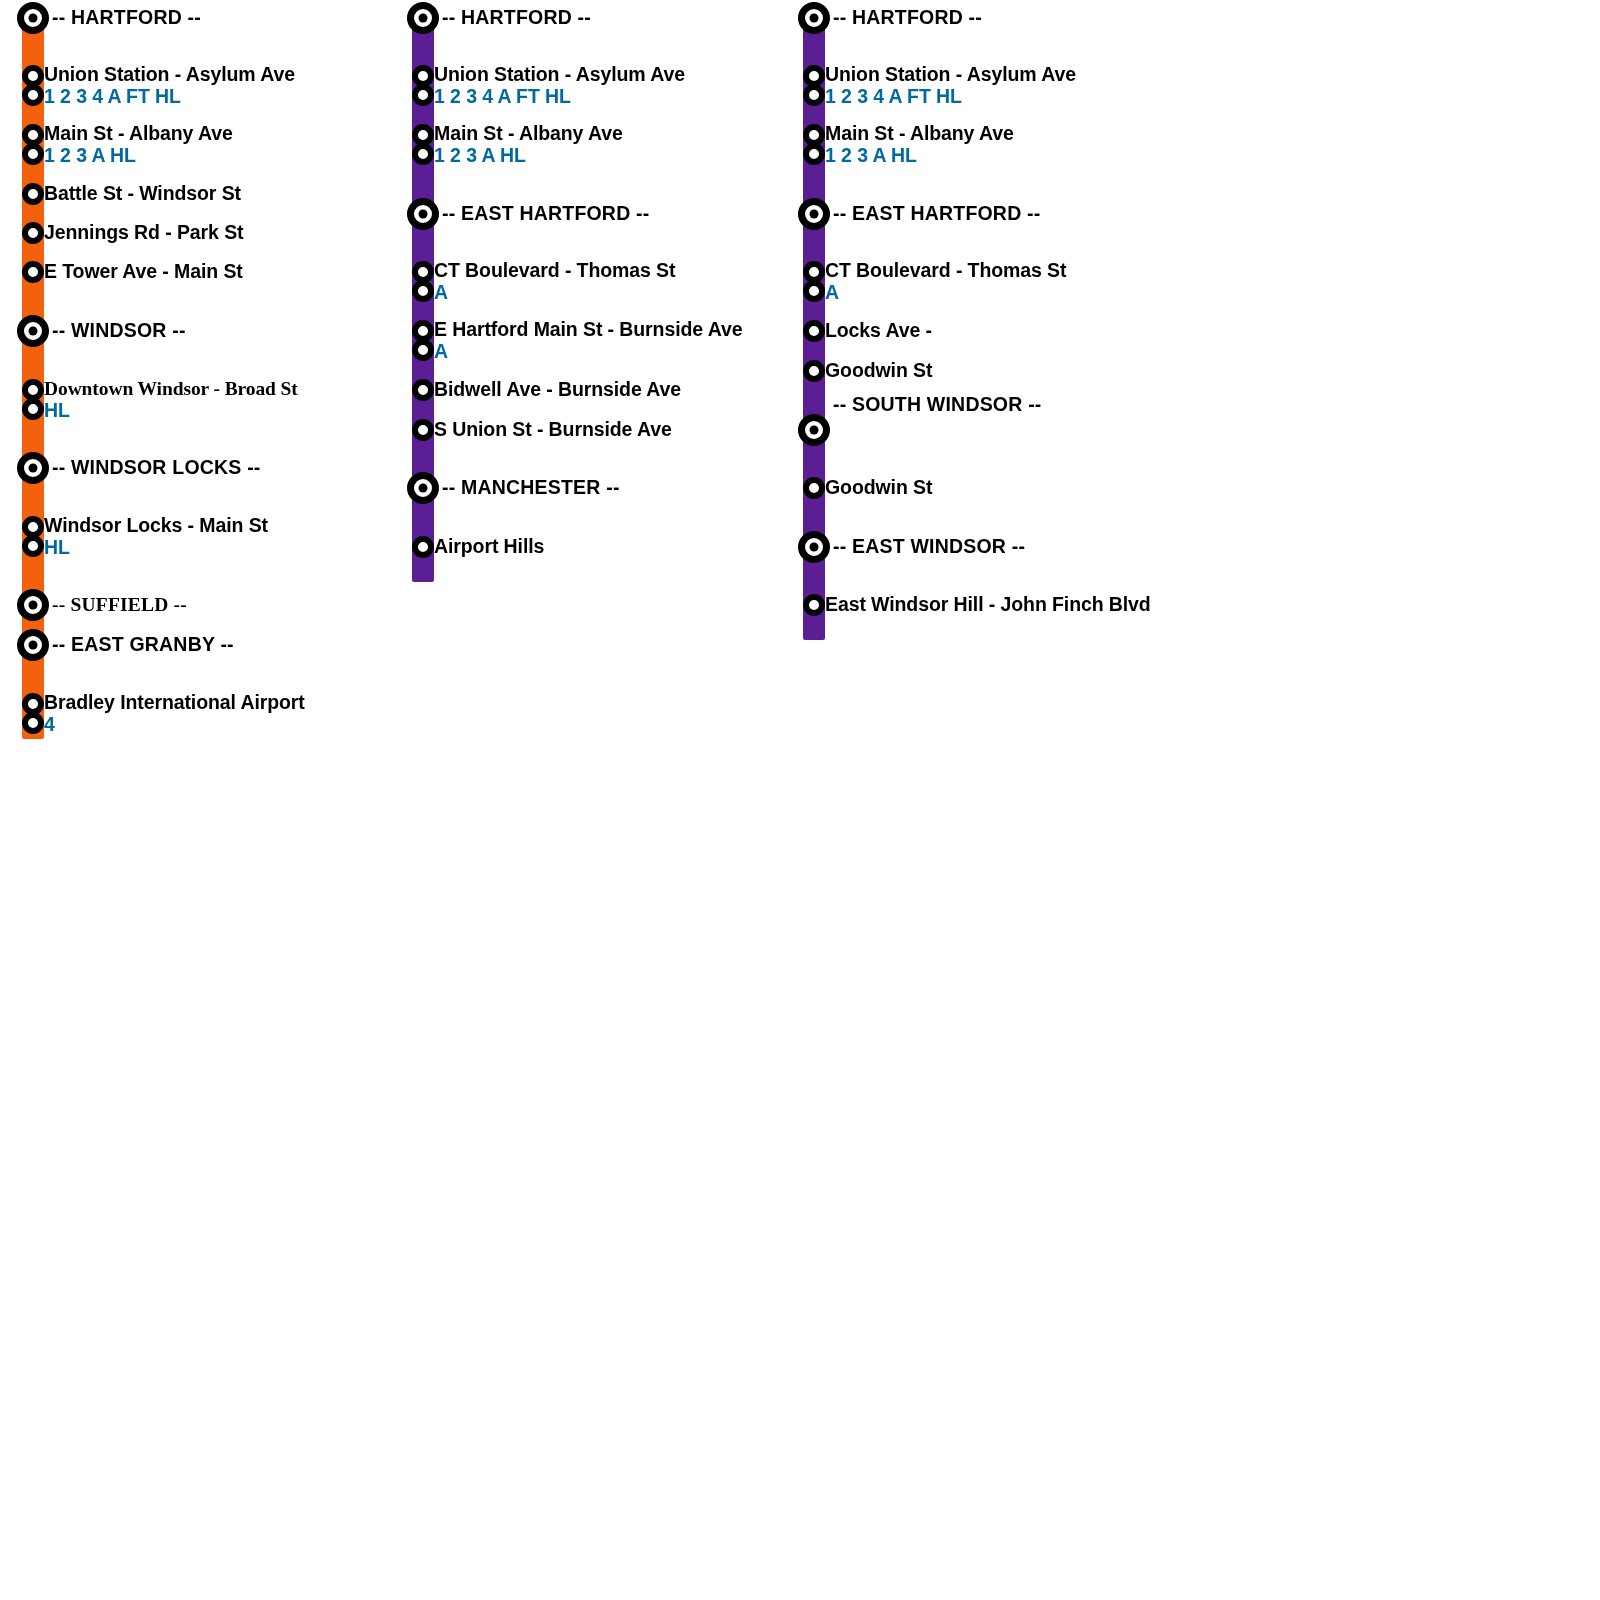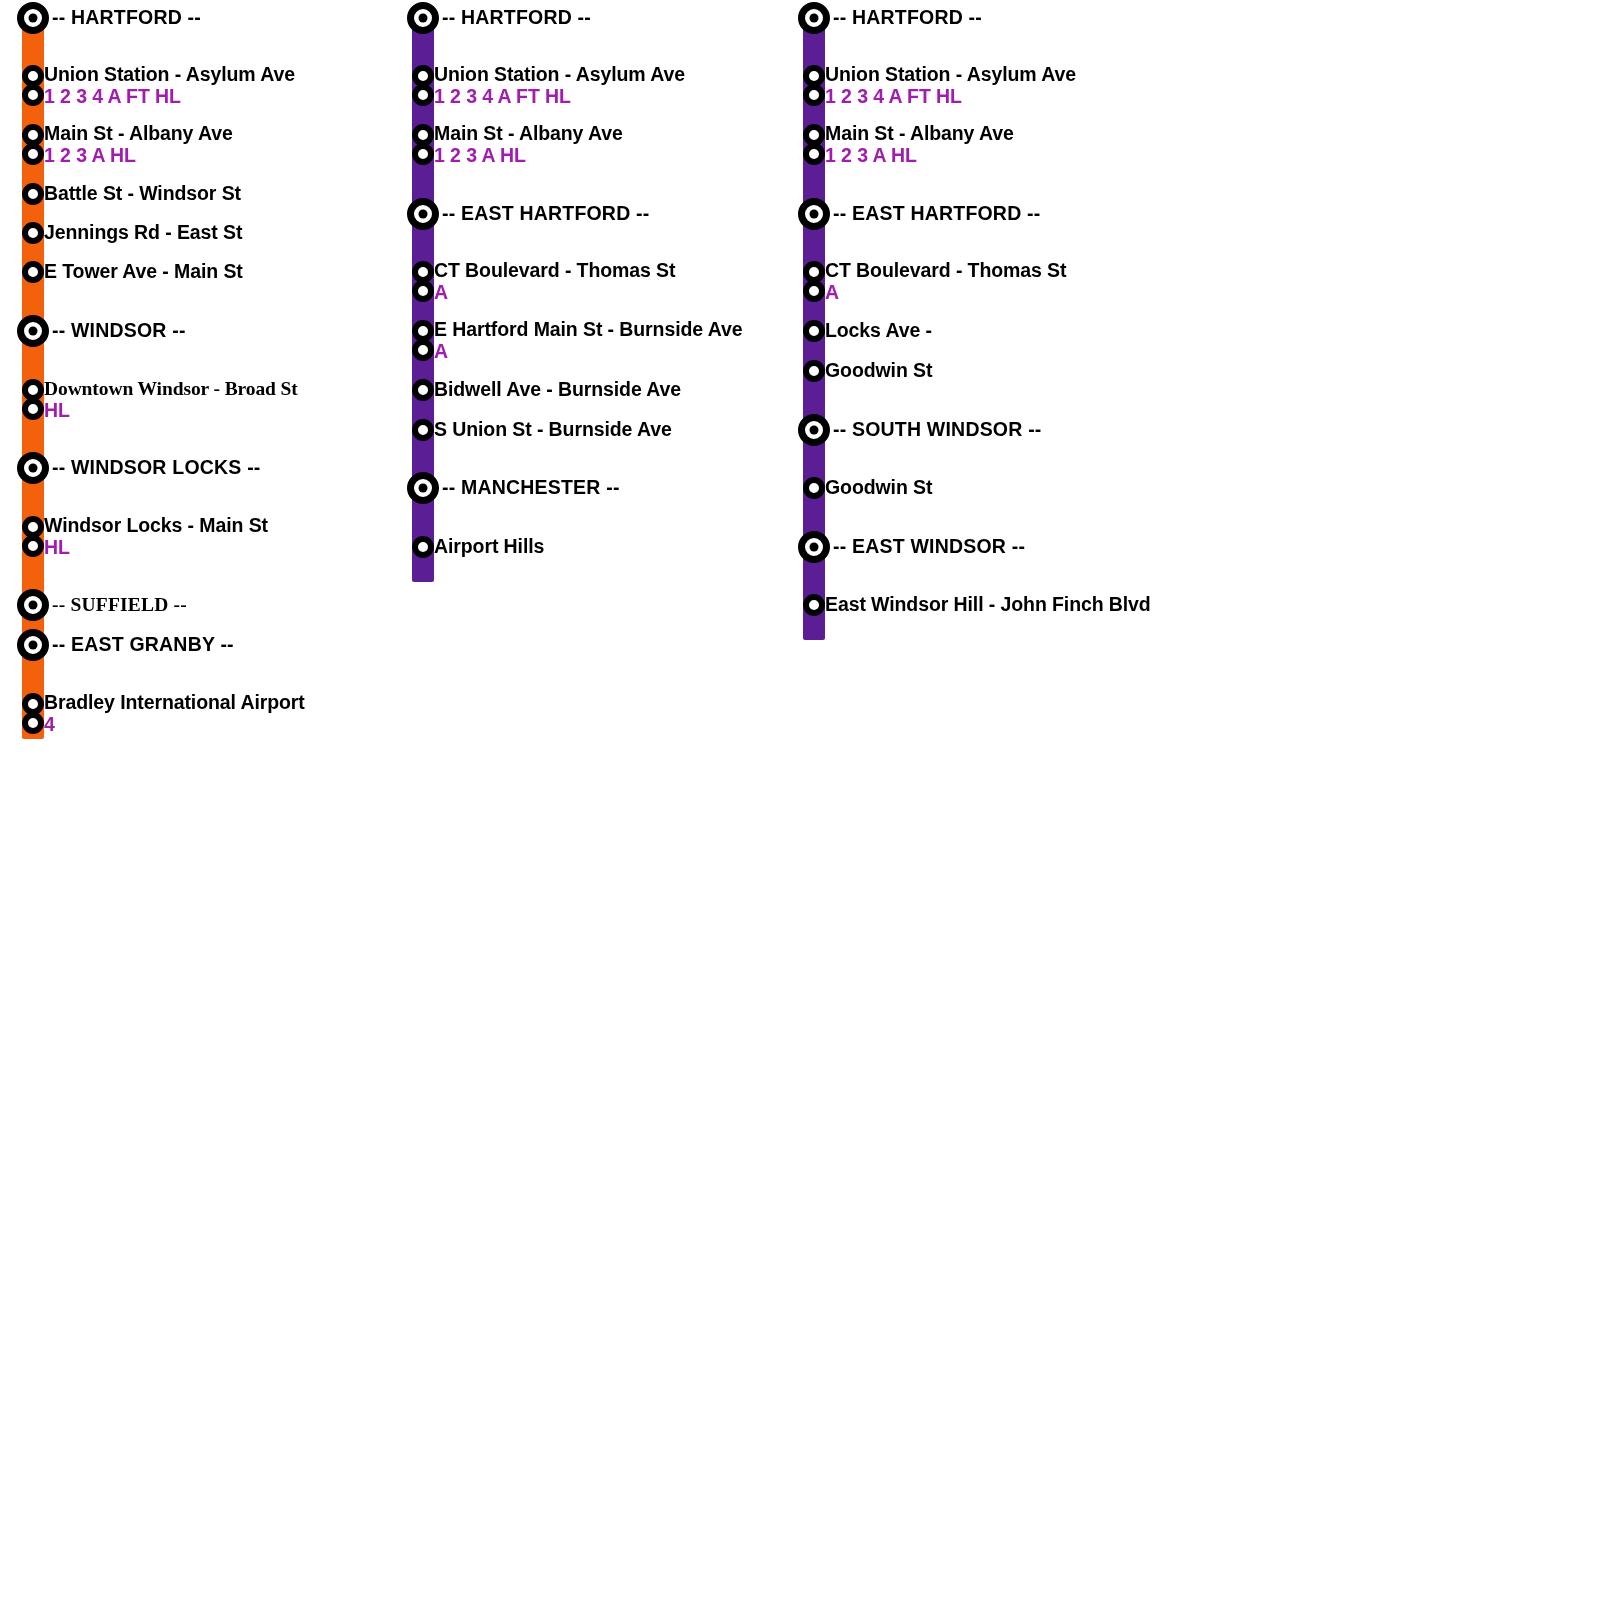--- a/index.html
+++ b/index.html
@@ -64,21 +64,21 @@
     letter-spacing: -0.1px;
   }
   .label.major-label {
     font-size: 19.5px;
     letter-spacing: 0.2px;
   }
   .routes {
     position: absolute;
     font-size: 19.5px;
     font-weight: bold;
-    color: #a21caf;
+    color: #0369a1;
     white-space: nowrap;
     letter-spacing: -0.1px;
   }
 </style>
 </head>
 <body>
 
 <div id="diagram">
     <div class="line-column" style="left: 22px;">
       <div class="rail" style="background: rgb(244, 97, 12); left: 0px; top: 7px; height: 80px;"></div>
@@ -102,21 +102,21 @@
       <div class="label" style="left: 22px; top: 65px;">Union Station - Asylum Ave</div>
       <div class="routes" style="left: 22px; top: 85px;">1 2 3 4 A FT HL</div>
       <div class="node minor" style="left: 0px; top: 84px;"></div>
       <div class="node minor" style="left: 0px; top: 124px;"></div>
       <div class="label" style="left: 22px; top: 124px;">Main St - Albany Ave</div>
       <div class="routes" style="left: 22px; top: 144px;">1 2 3 A HL</div>
       <div class="node minor" style="left: 0px; top: 143px;"></div>
       <div class="node minor" style="left: 0px; top: 183px;"></div>
       <div class="label" style="left: 22px; top: 184px;">Battle St - Windsor St</div>
       <div class="node minor" style="left: 0px; top: 222px;"></div>
-      <div class="label" style="left: 22px; top: 223px;">Jennings Rd - East St</div>
+      <div class="label" style="left: 22px; top: 223px;">Jennings Rd - Park St</div>
       <div class="node minor" style="left: 0px; top: 261px;"></div>
       <div class="label" style="left: 22px; top: 262px;">E Tower Ave - Main St</div>
       <div class="node major" style="left: -5px; top: 315px;">
         <span class="inner"></span>
       </div>
       <div class="label major-label" style="left: 30px; top: 321px;">-- WINDSOR --</div>
       <div class="node minor" style="left: 0px; top: 379px;"></div>
       <div class="label" style="left: 22px; top: 379px; font-family: Liberation Serif, serif;">Downtown Windsor - Broad St</div>
       <div class="routes" style="left: 22px; top: 399px;">HL</div>
       <div class="node minor" style="left: 0px; top: 398px;"></div>
@@ -219,21 +219,21 @@
       <div class="label" style="left: 22px; top: 261px;">CT Boulevard - Thomas St</div>
       <div class="routes" style="left: 22px; top: 281px;">A</div>
       <div class="node minor" style="left: 0px; top: 280px;"></div>
       <div class="node minor" style="left: 0px; top: 320px;"></div>
       <div class="label" style="left: 22px; top: 321px;">Locks Ave -</div>
       <div class="node minor" style="left: 0px; top: 360px;"></div>
       <div class="label" style="left: 22px; top: 361px;">Goodwin St</div>
       <div class="node major" style="left: -5px; top: 414px;">
         <span class="inner"></span>
       </div>
-      <div class="label major-label" style="left: 30px; top: 420px;">-- SOUTH WINDSOR --</div>
+      <div class="label major-label" style="left: 30px; top: 395px;">-- SOUTH WINDSOR --</div>
       <div class="node minor" style="left: 0px; top: 477px;"></div>
       <div class="label" style="left: 22px; top: 478px;">Goodwin St</div>
       <div class="node major" style="left: -5px; top: 531px;">
         <span class="inner"></span>
       </div>
       <div class="label major-label" style="left: 30px; top: 537px;">-- EAST WINDSOR --</div>
       <div class="node minor" style="left: 0px; top: 594px;"></div>
       <div class="label" style="left: 22px; top: 595px;">East Windsor Hill - John Finch Blvd</div>
     </div>
   </div>

